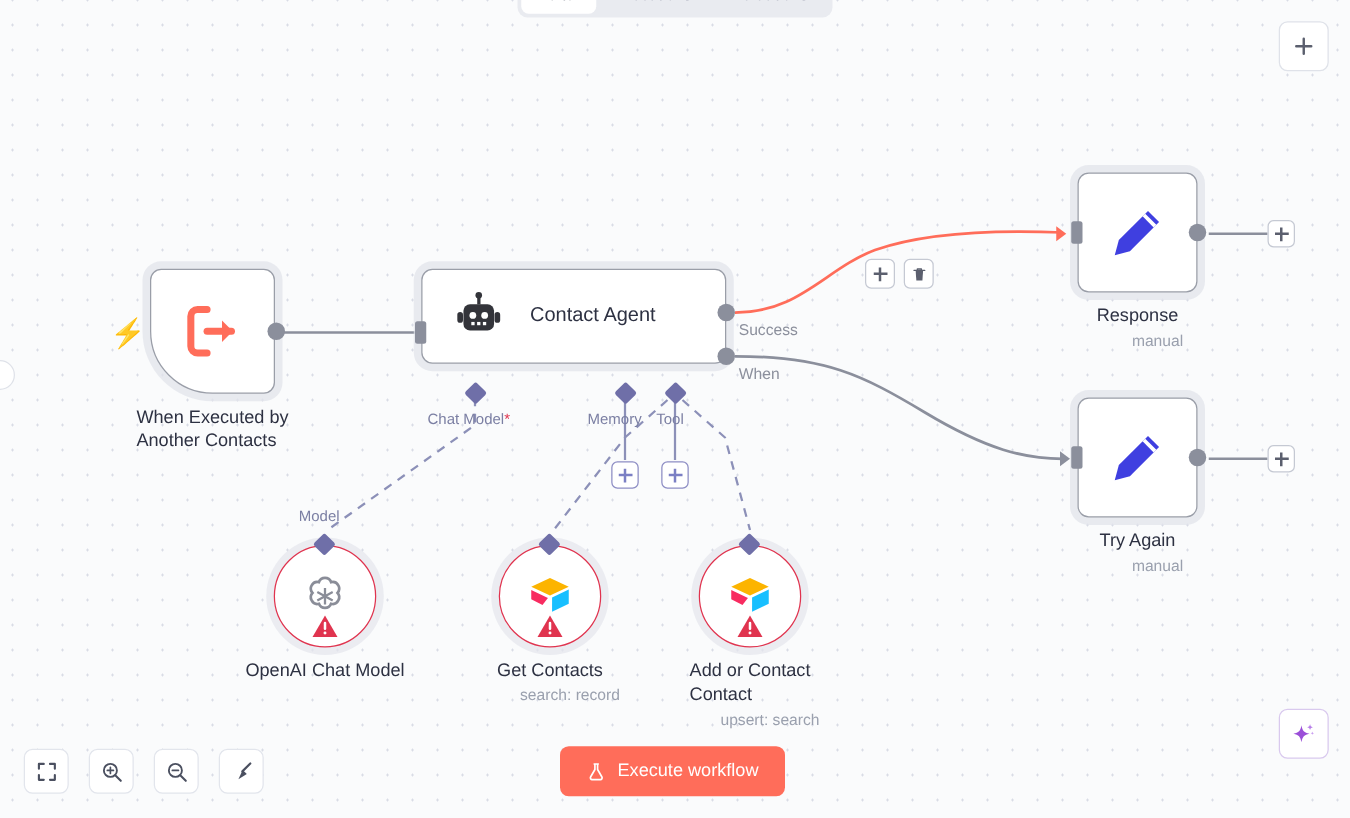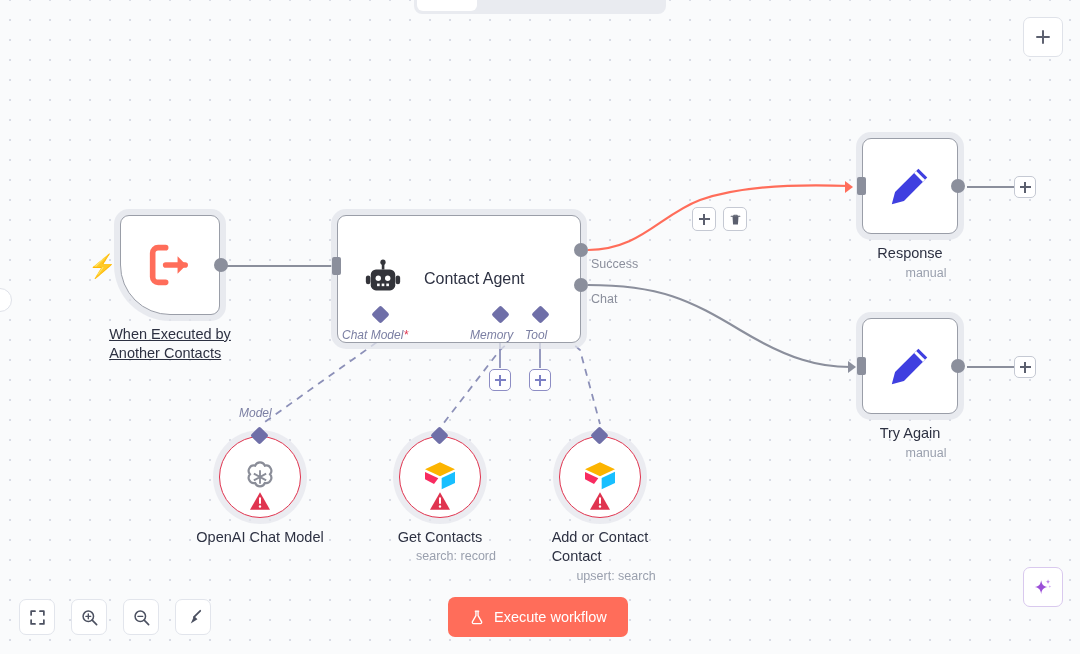--- a/index.html
+++ b/index.html
@@ -108,27 +108,27 @@
     justify-content: center;
   }
   .bolt {
     position: absolute;
     left: -32px;
     top: 40px;
     font-size: 23px;
     color: #ff6d5a;
     line-height: 1;
   }
-  #trigger-node .nodelabel { top: 110px; text-decoration: underline; }
+  #trigger-node .nodelabel { top: 110px; }
 
   
   #agent-node { left: 337px; top: 215px; }
   #agent-node .nodebox {
     width: 244px;
-    height: 128px;
+    height: 76px;
     padding-left: 24px;
   }
   .agent-title {
     font-size: 16px;
     color: #2d3142;
     margin-left: 20px;
   }
 
   
   .setnode .nodebox {
@@ -177,21 +177,20 @@
     transform: rotate(45deg);
     border-radius: 2px;
     z-index: 12;
   }
   .portlabel {
     position: absolute;
     font-size: 12px;
     color: #7b7fa3;
     white-space: nowrap;
     z-index: 12;
-    font-style: italic;
   }
   .req { color: #e0344f; }
 
   
   .outdot {
     position: absolute;
     width: 14px;
     height: 14px;
     border-radius: 50%;
     background: #8b8f9c;
@@ -400,21 +399,21 @@
         <rect x="8.6" y="14.6" width="1.5" height="1.5" fill="#ffffff"></rect>
         <rect x="11.25" y="14.6" width="1.5" height="1.5" fill="#ffffff"></rect>
         <rect x="13.9" y="14.6" width="1.5" height="1.5" fill="#ffffff"></rect>
       </svg>
       <div class="agent-title">Contact Agent</div>
     </div>
 
     <div class="outdot" style="left:237px; top:28px;"></div>
     <div class="outdot" style="left:237px; top:63px;"></div>
     <div class="edgelabel" style="left:254px; top:42px;">Success</div>
-    <div class="edgelabel" style="left:254px; top:77px;">Chat</div>
+    <div class="edgelabel" style="left:254px; top:77px;">When</div>
 
     <div class="diamond" style="left:37px; top:93px;"></div>
     <div class="diamond" style="left:157px; top:93px;"></div>
     <div class="diamond" style="left:197px; top:93px;"></div>
 
     <div class="portlabel" style="left:5px; top:113px;">
       <span>Chat Model</span><span class="req">*</span>
     </div>
     <div class="portlabel" style="left:133px; top:113px;">Memory</div>
     <div class="portlabel" style="left:188px; top:113px;">Tool</div>

